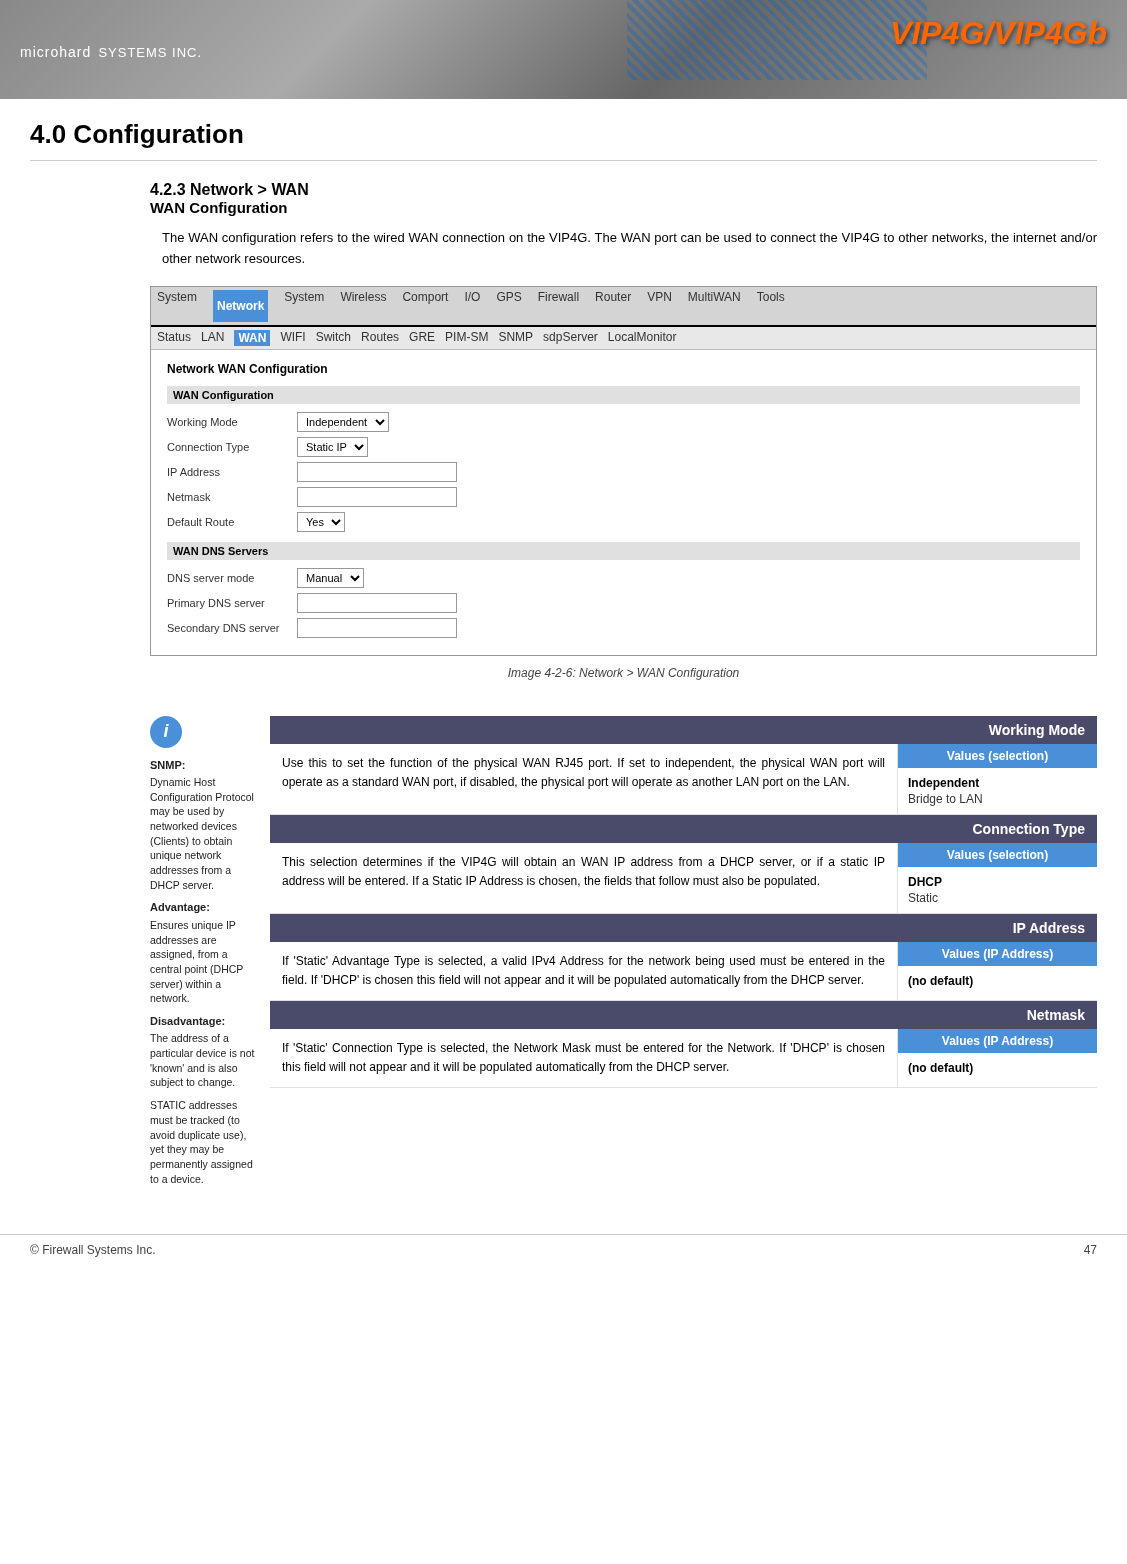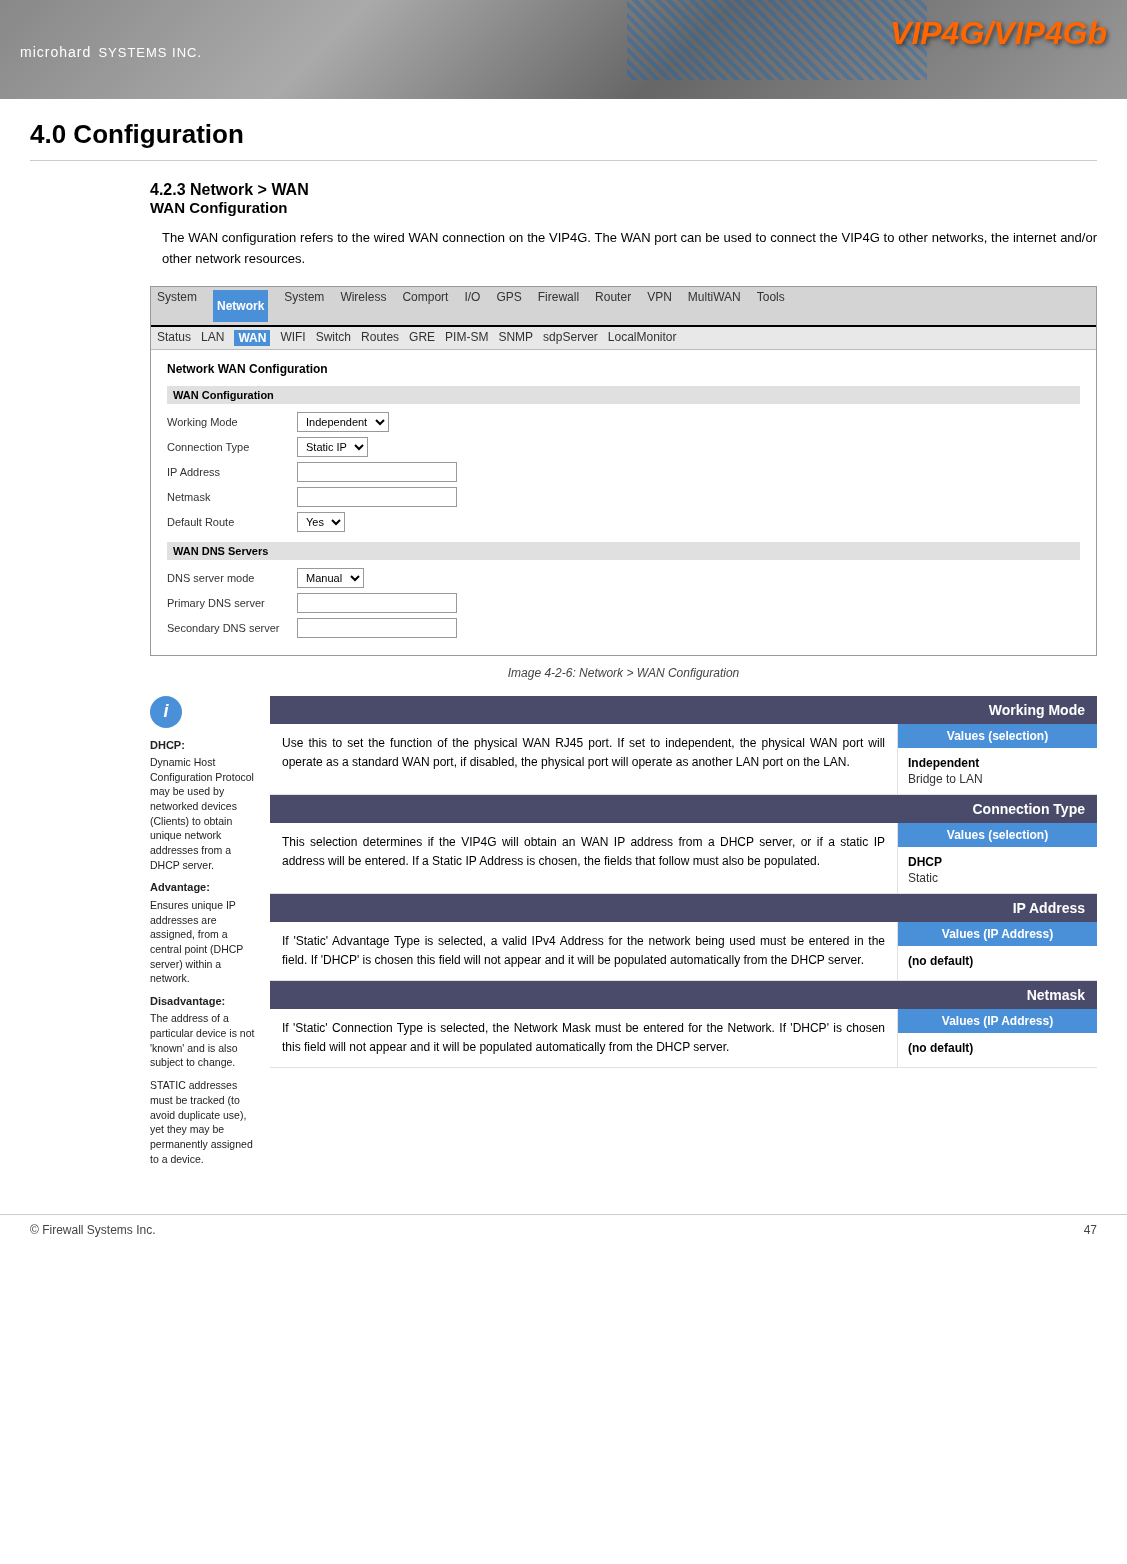--- a/index.html
+++ b/index.html
@@ -136,21 +136,21 @@
       font-size: 11px;
       height: 20px;
     }
     .ui-dns-section { margin-top: 10px; }
 
     .image-caption {
       text-align: center;
       font-style: italic;
       font-size: 12px;
       color: #444;
-      margin: 6px 0 16px 0;
+      margin: 6px 0 36px 0;
     }
 
     
     .two-col-layout {
       display: flex;
       margin-bottom: 0;
     }
     .left-sidebar {
       width: 120px;
       flex-shrink: 0;
@@ -333,21 +333,21 @@
         </div>
       </div>
     </div>
     <div class="image-caption">Image 4-2-6:  Network &gt; WAN Configuration</div>
 
     <div class="two-col-layout">
 
       <div class="left-sidebar">
         <div class="info-icon">i</div>
         <div class="sidebar-note">
-          <div class="sidebar-note-title">DHCP:</div>
+          <div class="sidebar-note-title">SNMP:</div>
           <span>Dynamic Host Configuration Protocol  may be used by networked devices (Clients) to obtain unique network addresses from a DHCP server.</span>
         </div>
         <div class="sidebar-note">
           <div class="sidebar-note-title">Advantage:</div>
           <span>Ensures unique IP addresses are assigned, from a central point (DHCP server) within a network.</span>
         </div>
         <div class="sidebar-note">
           <div class="sidebar-note-title">Disadvantage:</div>
           <span>The address of a particular device is not 'known' and is also subject to change.</span>
         </div>

